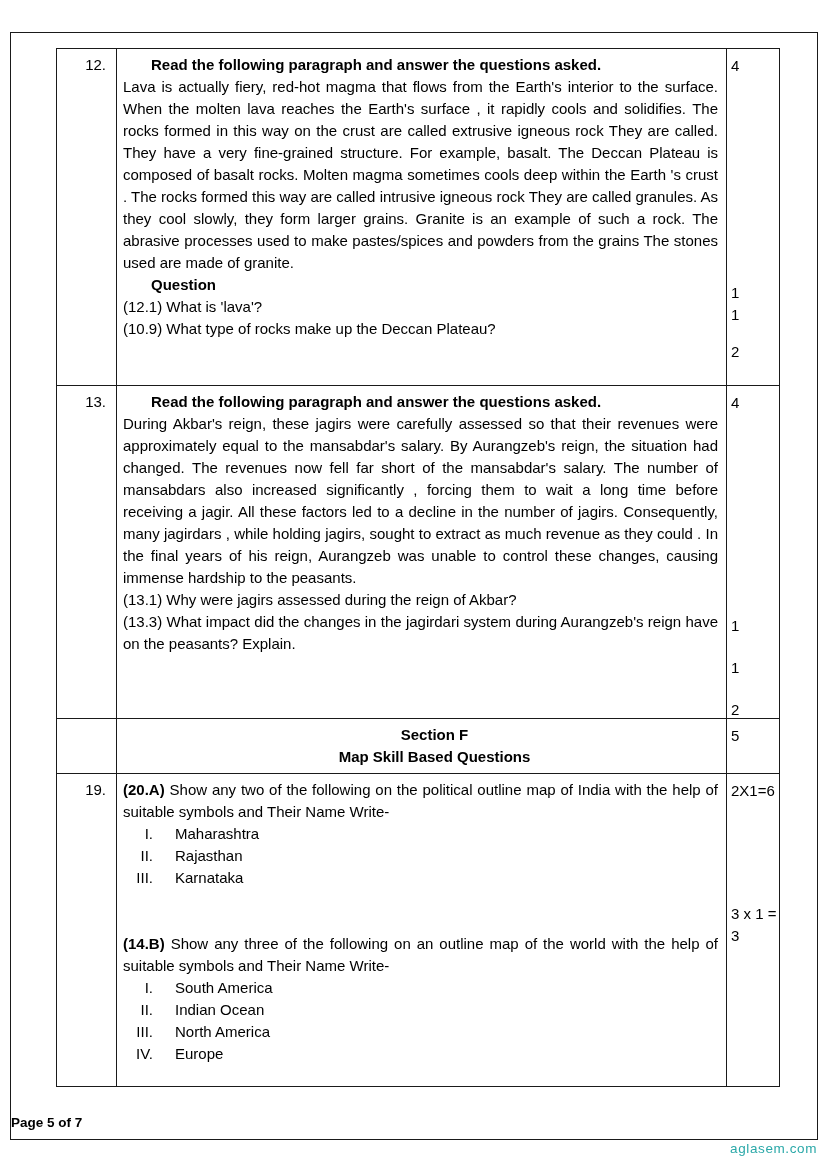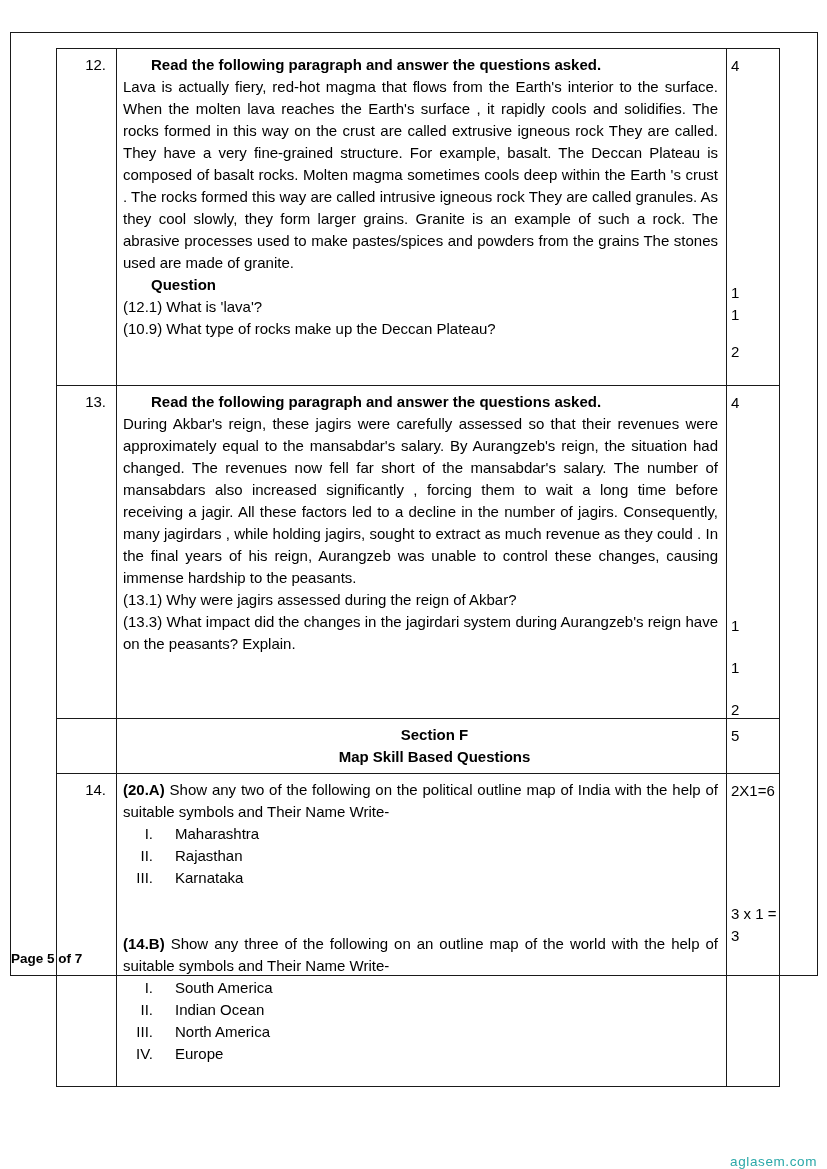--- a/index.html
+++ b/index.html
@@ -7,21 +7,21 @@
   body {
     width:827px; height:1169px;
     font-family:"Liberation Sans", sans-serif;
     color:#000;
     position:relative;
     overflow:hidden;
   }
   .page { position:absolute; left:0; top:0; width:827px; height:1169px; background:#fff; }
   .frame {
     position:absolute; left:10px; top:32px;
-    width:808px; height:944px;
+    width:808px; height:1108px;
     border:1.5px solid #1a1a1a;
     padding-left:28px;
   }
   .qtable {
     position:absolute; left:45px; top:15px;
     width:724px;
     border:1px solid #1a1a1a;
   }
   .row {
     display:grid;
@@ -53,21 +53,21 @@
   .rlist-item { display:grid; grid-template-columns:28px auto; column-gap:22px; text-align:left; }
   .rn { text-align:right; }
   .gap44 { height:44px; }
   .footer {
     position:absolute; left:0; right:0; bottom:9px;
     text-align:left;
     font-weight:700;
     font-size:13.5px;
   }
   .watermark {
-    position:absolute; right:10px; bottom:0;
+    position:absolute; right:10px; bottom:13px;
     color:#2aa8a8;
     font-size:13.5px;
     letter-spacing:0.6px;
   }
 </style>
 </head>
 <body>
 
 <div class="page">
   <div class="frame">
@@ -112,21 +112,21 @@
         <div class="cell content center-col">
           <p class="bold">Section F</p>
           <p class="bold">Map Skill Based Questions</p>
         </div>
         <div class="cell marks">
           <span class="mark" style="top:6px">5</span>
         </div>
       </div>
 
       <div class="row row-q14">
-        <div class="cell num">14.</div>
+        <div class="cell num">19.</div>
         <div class="cell content">
           <p><b>(20.A)</b> <span>Show any two of the following on the political outline map of India with the help of suitable symbols and Their Name Write-</span></p>
           <div class="rlist">
             <div class="rlist-item">
                 <span class="rn">I.</span>
                 <span>Maharashtra</span>
               </div>
             <div class="rlist-item">
                 <span class="rn">II.</span>
                 <span>Rajasthan</span>

